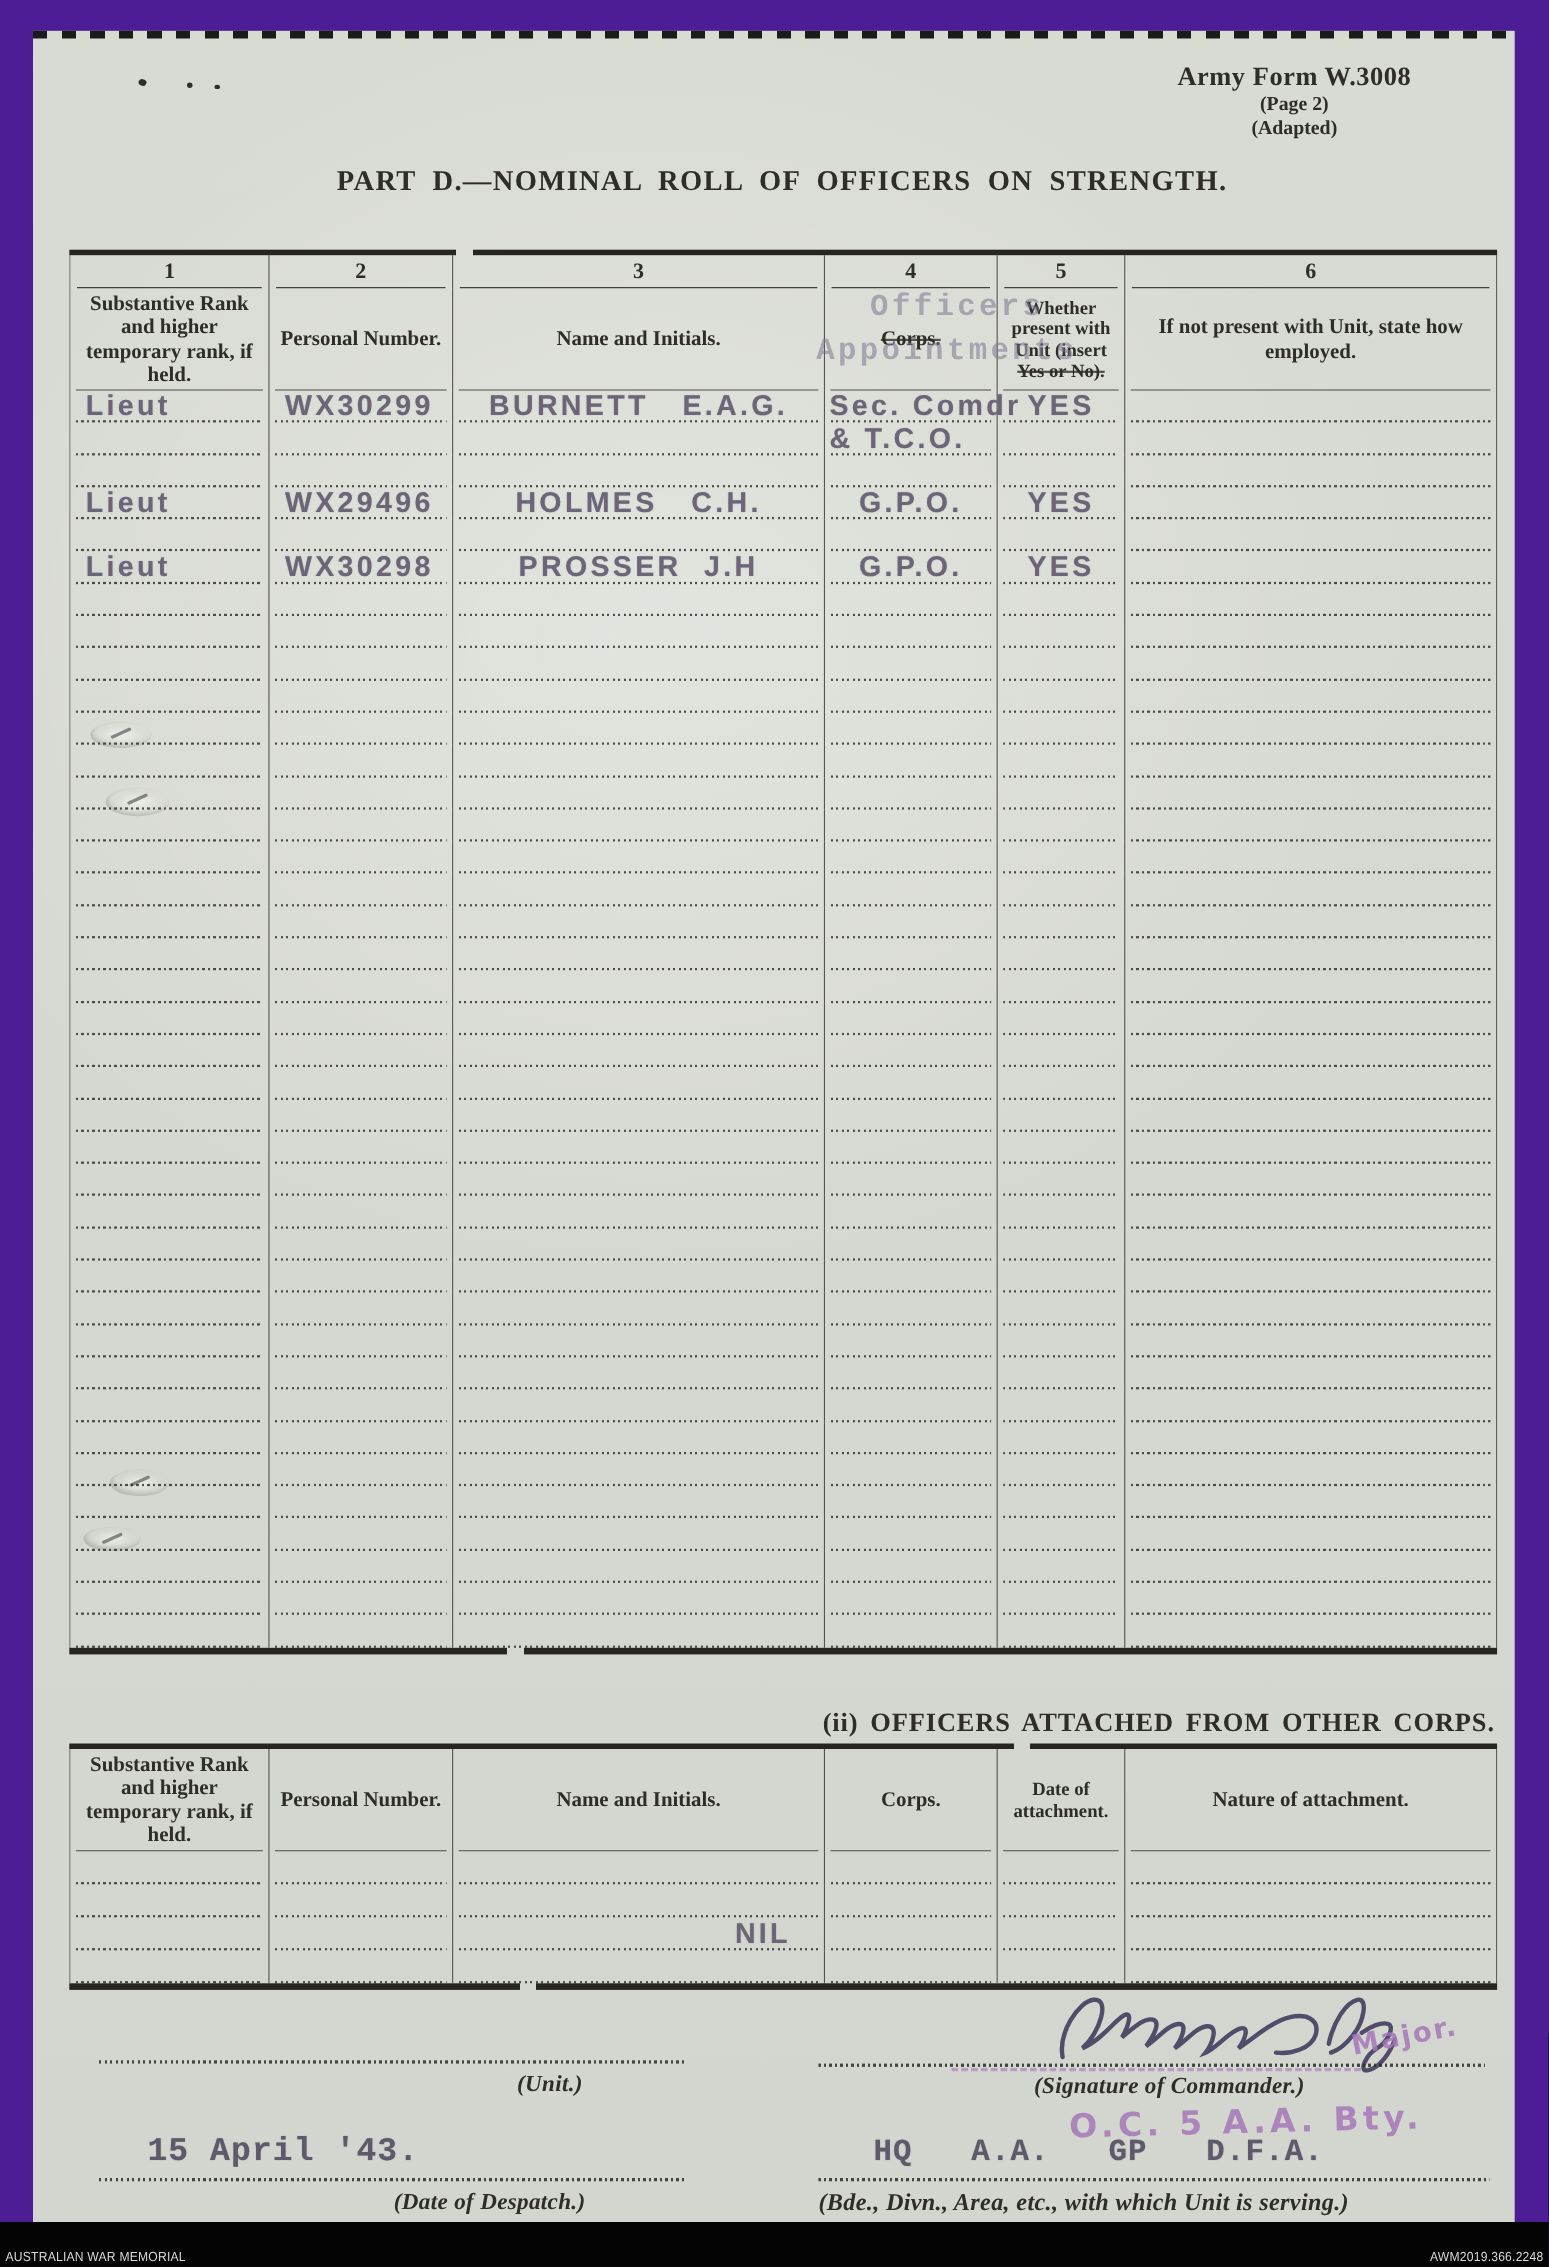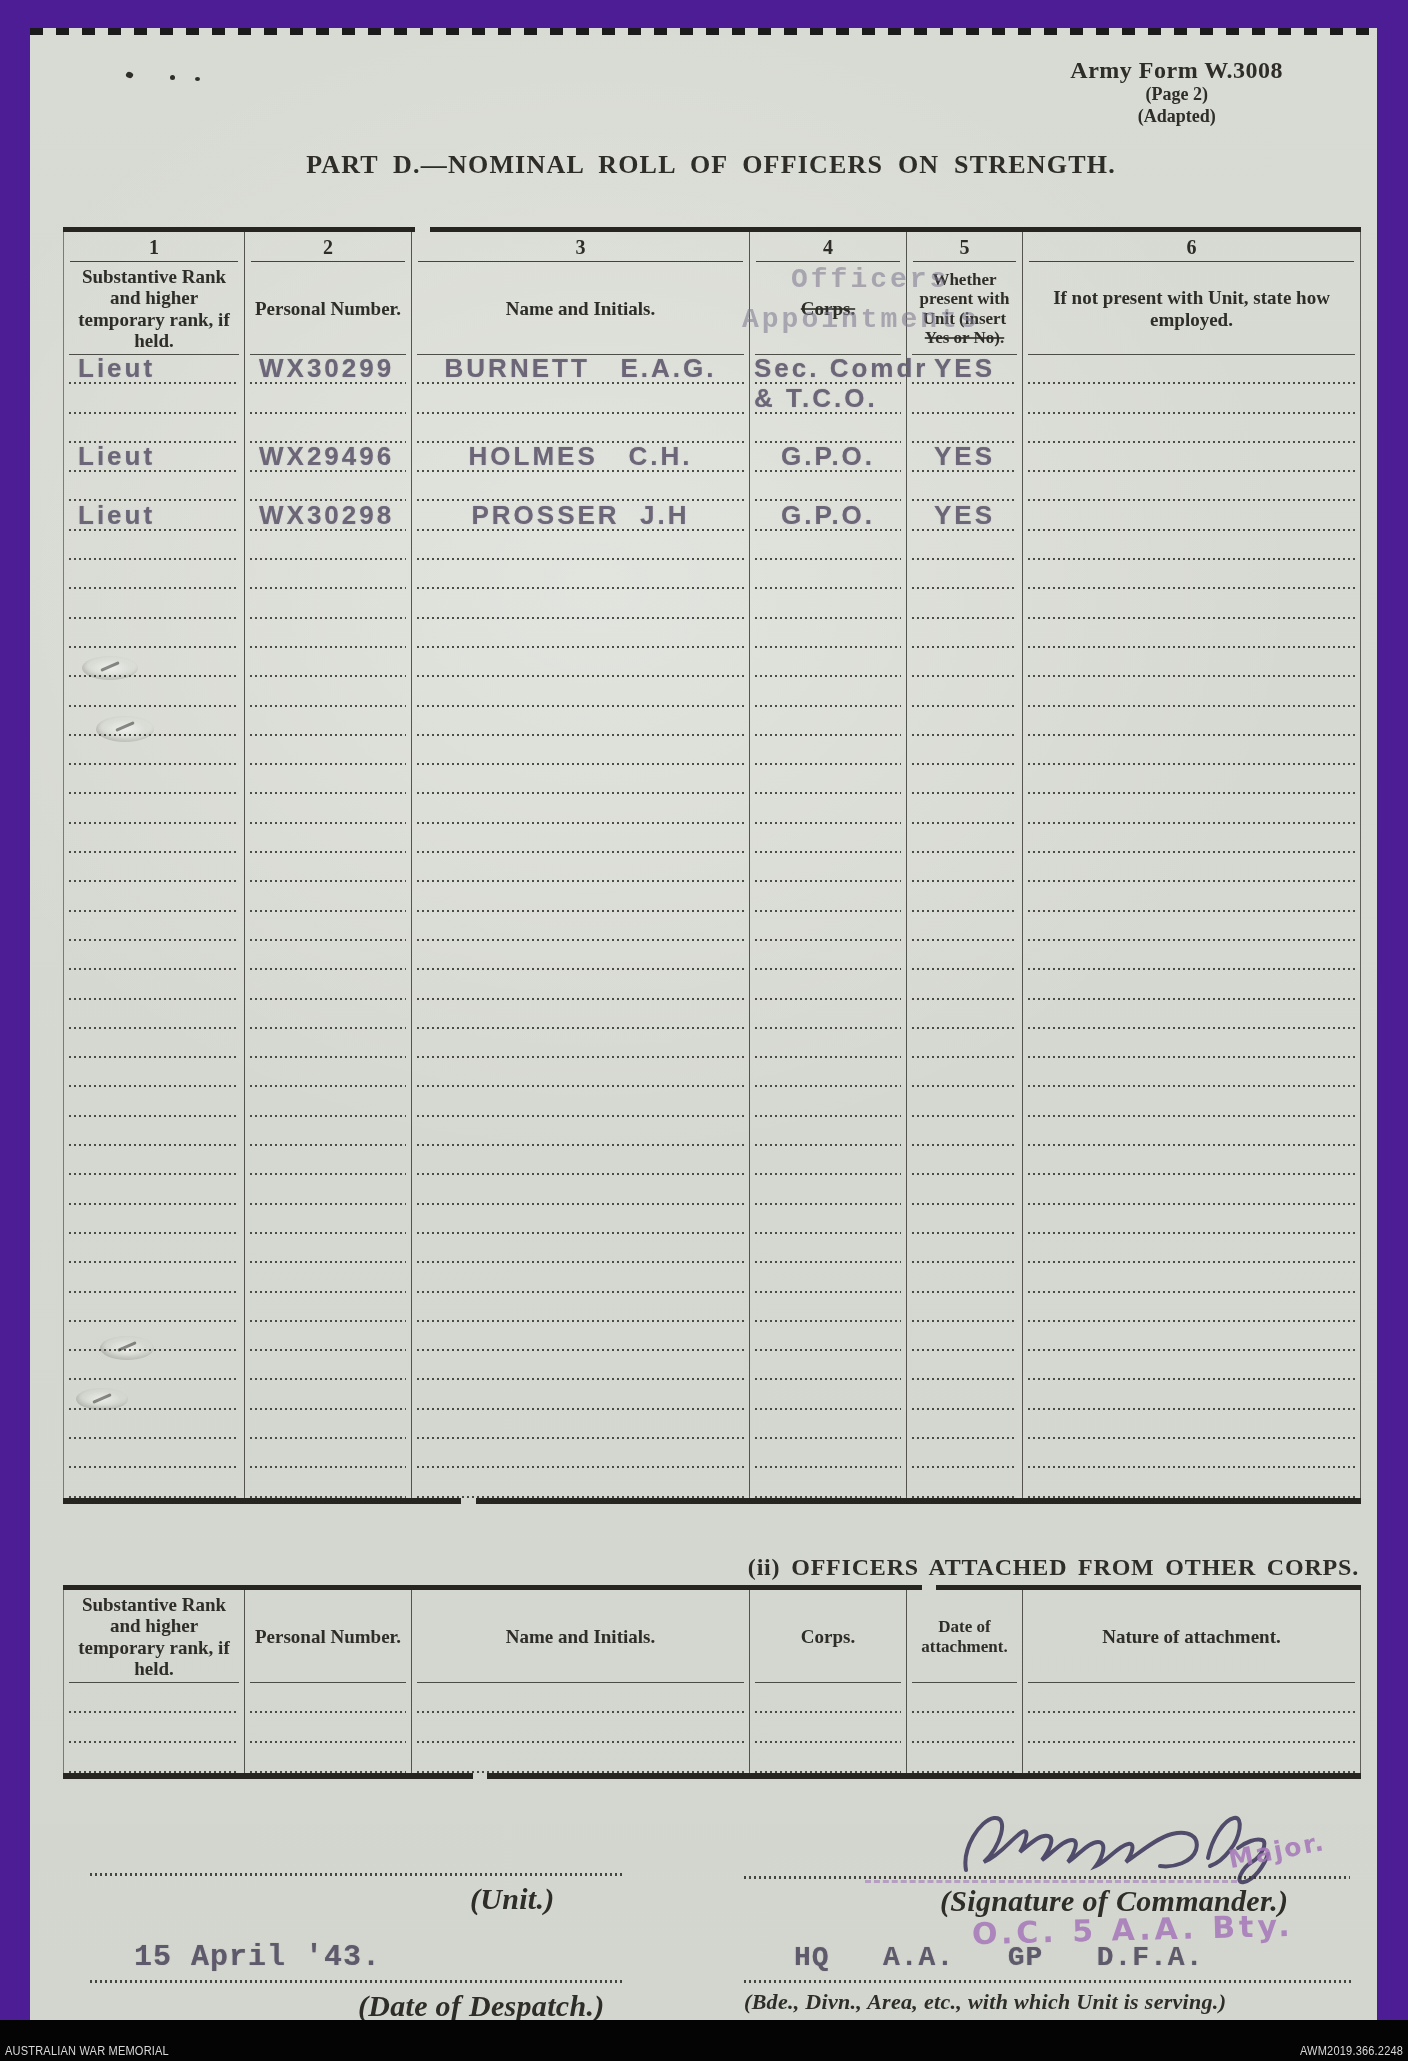--- a/index.html
+++ b/index.html
@@ -69,21 +69,21 @@
   
   .stampline{position:absolute;font-family:"Liberation Mono",monospace;font-weight:bold;
         color:rgba(124,116,142,.55);letter-spacing:3px;pointer-events:none;}
   .stamp-officers{left:727px;top:32px;font-size:28px;}
   .stamp-appts{left:678px;top:72px;font-size:28px;}
   
   .dotline{position:absolute;height:3px;
         background:repeating-linear-gradient(90deg, rgba(44,44,38,.85) 0 2px, transparent 2px 5px);}
   .typed-lg{position:absolute;font-family:"Liberation Mono",monospace;font-weight:bold;white-space:pre;
         font-size:30px;letter-spacing:1px;color:rgba(92,86,104,.95);text-shadow:0 0 1px rgba(92,86,104,.5);}
-  .flabel{position:absolute;font-weight:bold;font-style:italic;font-size:30px;letter-spacing:.3px;}
+  .flabel{position:absolute;font-weight:bold;font-style:italic;font-size:21px;letter-spacing:.3px;}
   .purple{color:rgba(164,119,186,.85);}
   .stamp-rank{position:absolute;left:1198px;top:1808px;font-family:"DejaVu Sans",sans-serif;
         font-size:25px;font-weight:bold;transform:rotate(-11deg);letter-spacing:2px;}
   .stamp-unit{position:absolute;left:942px;top:1884px;font-family:"DejaVu Sans",sans-serif;
         font-size:30px;font-weight:bold;letter-spacing:4px;transform:rotate(-1.5deg);}
   .pdash{position:absolute;left:835px;top:1852px;width:372px;border-top:3px dashed rgba(164,119,186,.6);}
   .sig{position:absolute;left:928px;top:1776px;}
   
   .scan-bar{position:absolute;left:0;right:0;bottom:0;height:41px;background:#040404;
         display:flex;justify-content:space-between;align-items:flex-end;
@@ -487,20 +487,28 @@
             <div class="cell c0"></div>
             <div class="cell c1"></div>
             <div class="cell c2"></div>
             <div class="cell c3"></div>
             <div class="cell c4"></div>
             <div class="cell c5"></div>
           </div>
           <div class="trow">
             <div class="cell c0"></div>
             <div class="cell c1"></div>
+            <div class="cell c2 typed al-right">NIL</div>
+            <div class="cell c3"></div>
+            <div class="cell c4"></div>
+            <div class="cell c5"></div>
+          </div>
+          <div class="trow">
+            <div class="cell c0"></div>
+            <div class="cell c1"></div>
             <div class="cell c2"></div>
             <div class="cell c3"></div>
             <div class="cell c4"></div>
             <div class="cell c5"></div>
           </div>
         </div>
     </div>
 
     <div class="dotline" style="left:60px;top:1845px;width:532px;"></div>
     <div class="flabel" style="left:440px;top:1854px;">(Unit.)</div>

